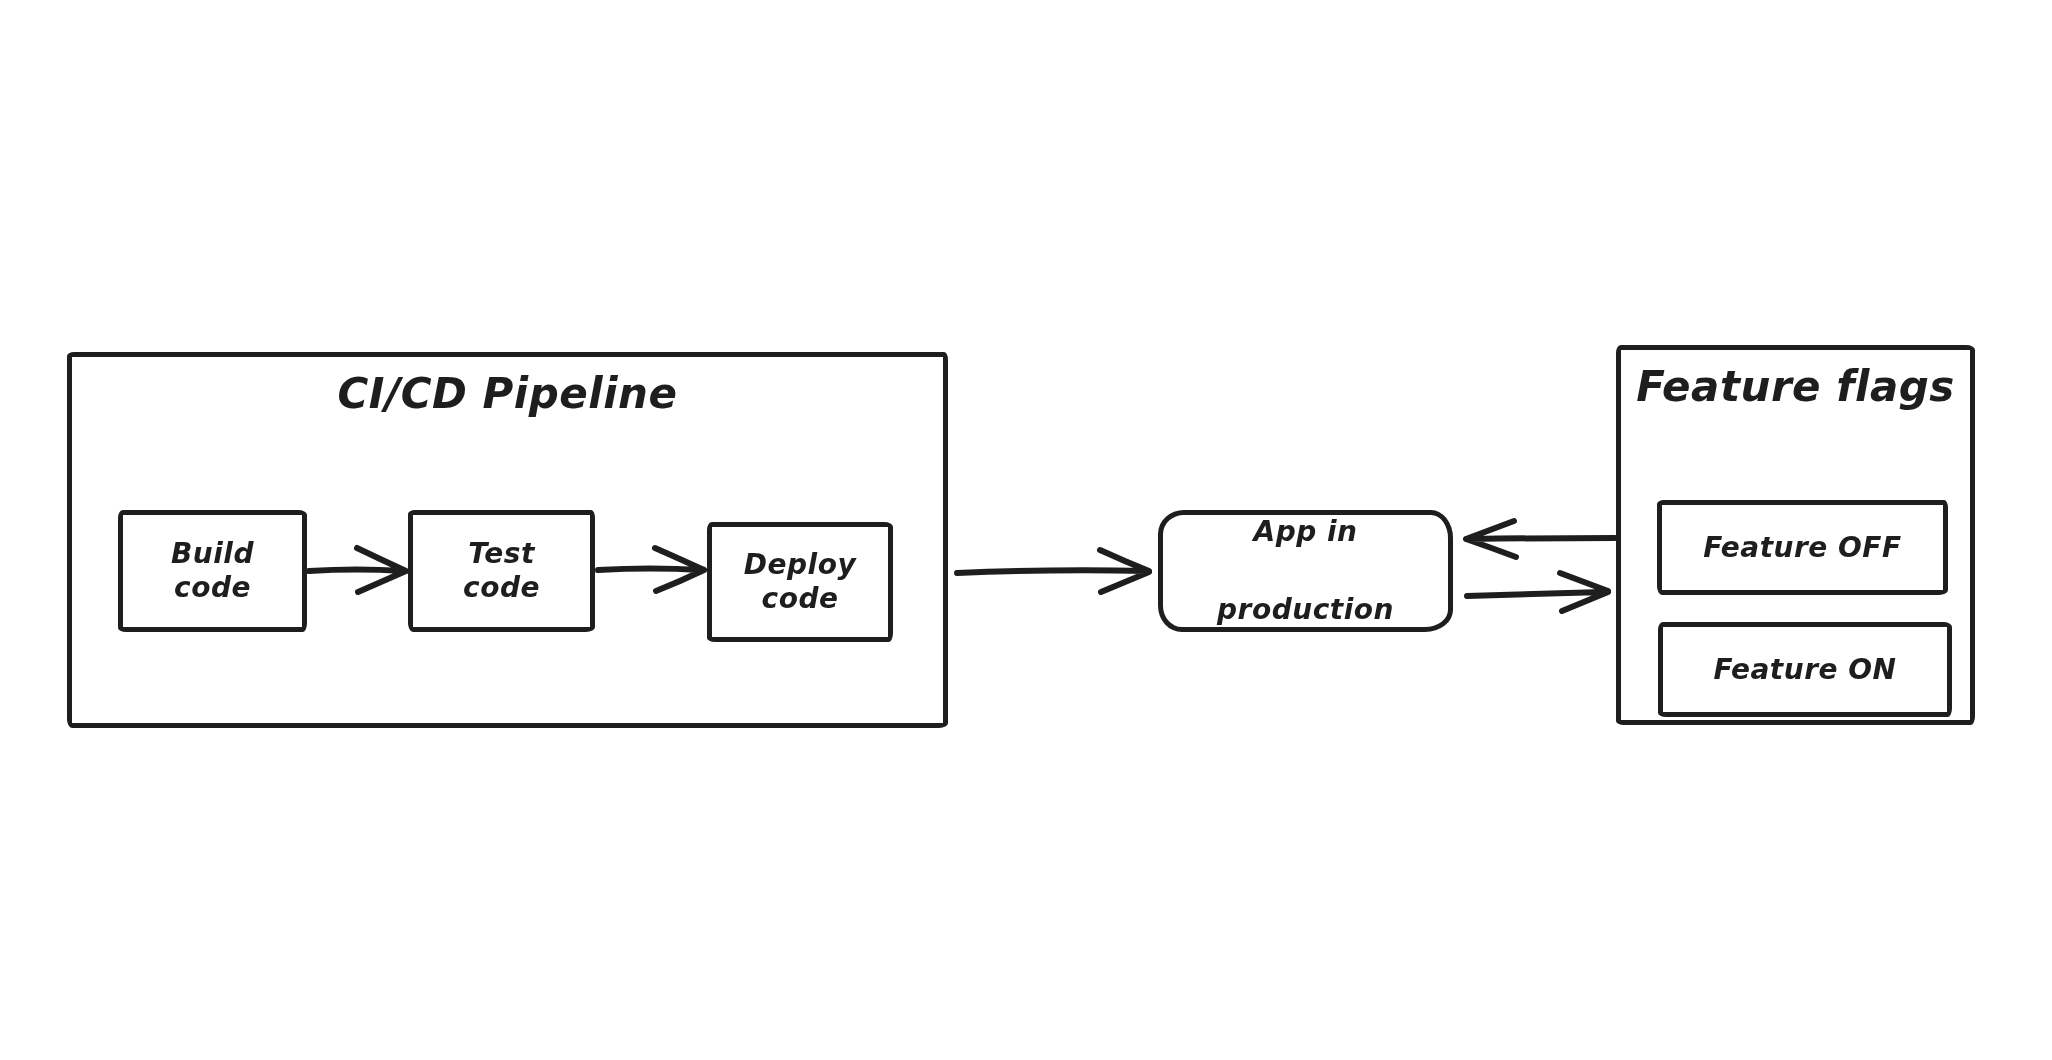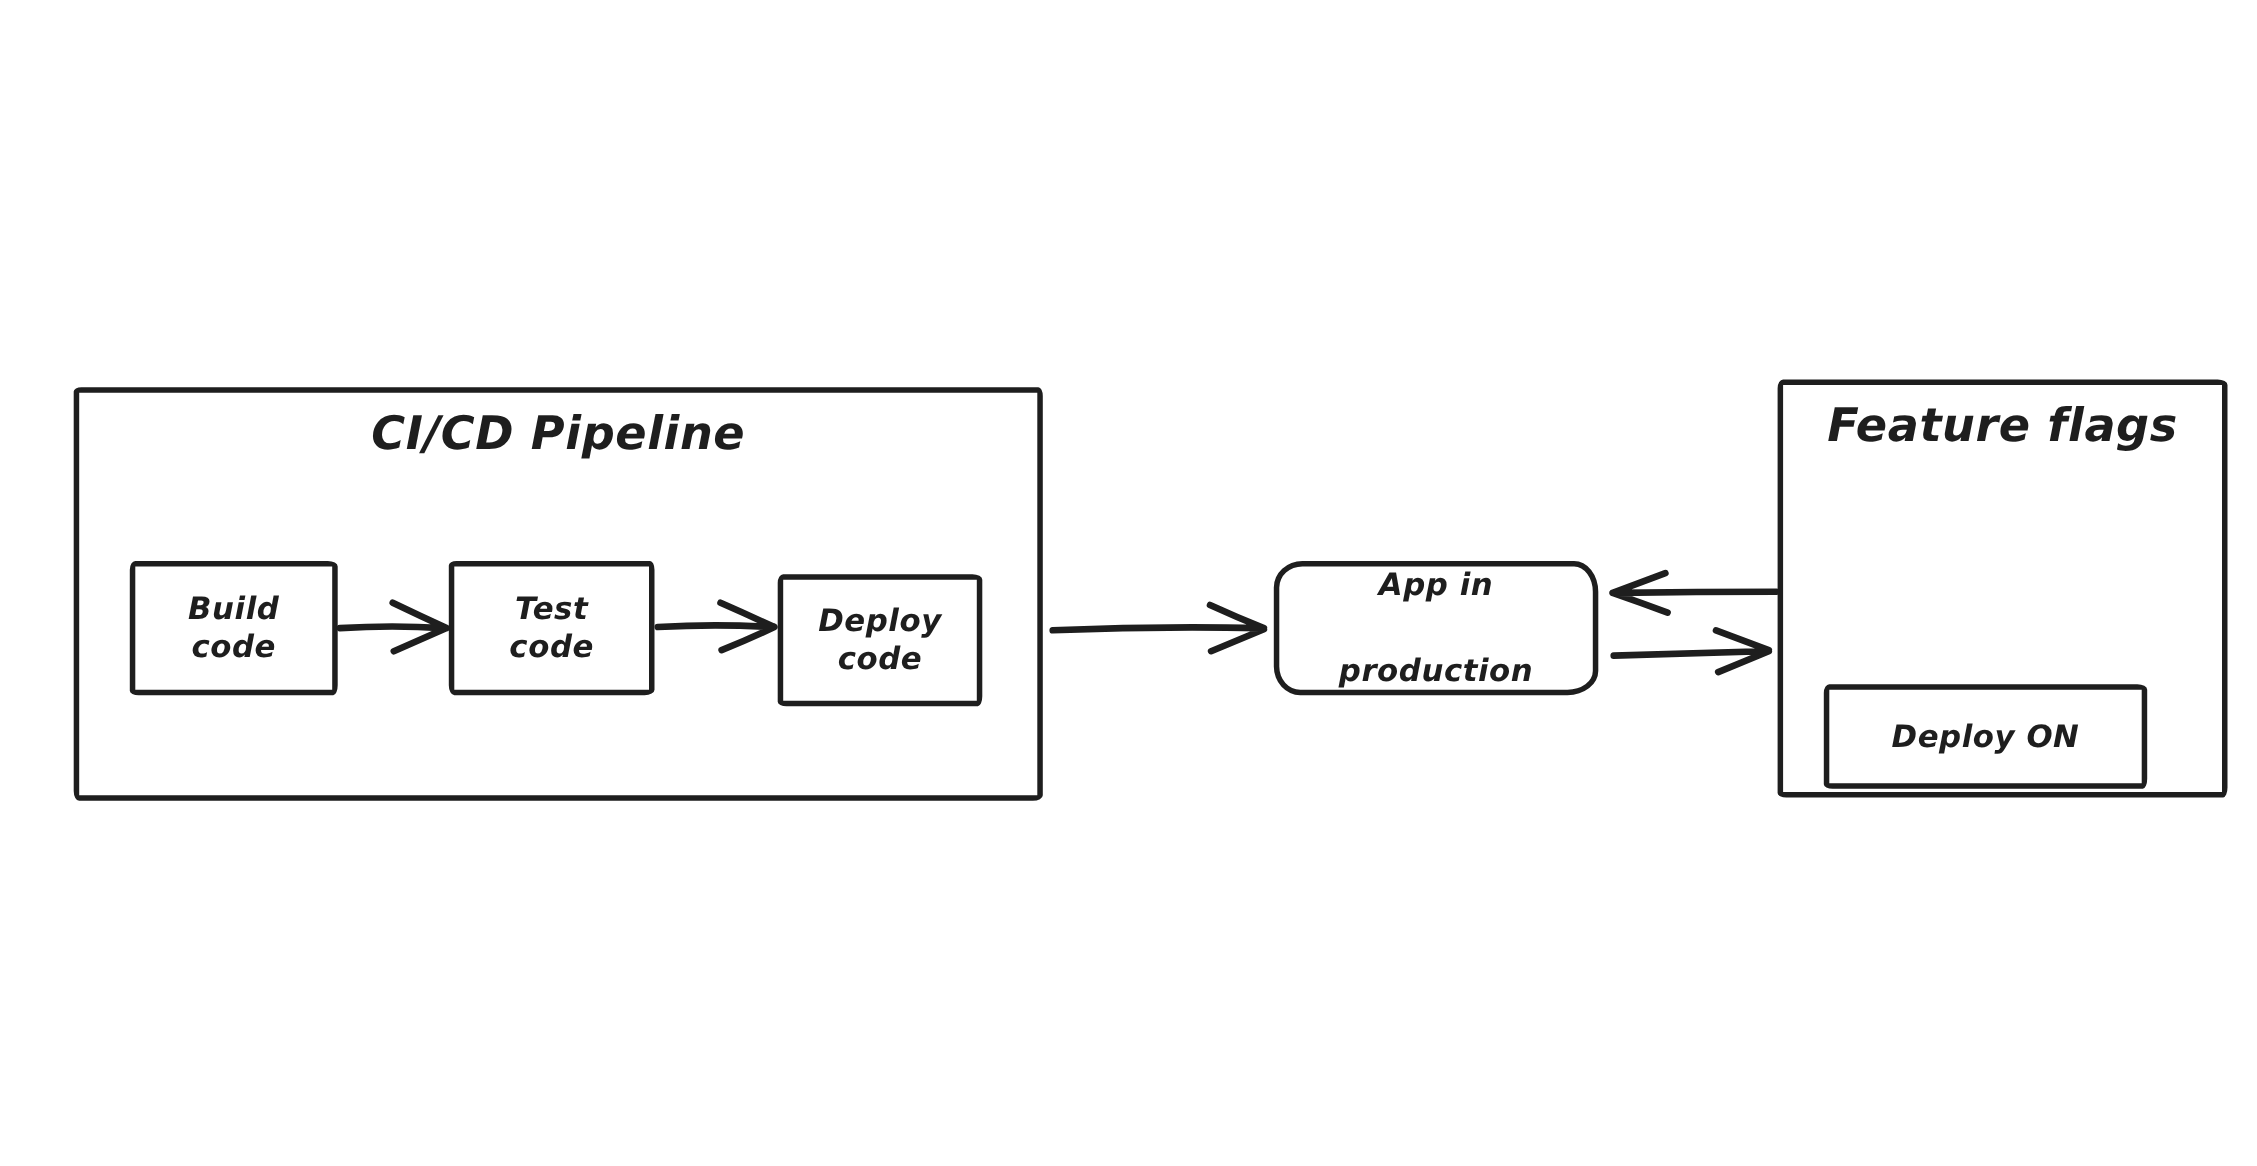--- a/index.html
+++ b/index.html
@@ -84,26 +84,29 @@
       <span>Deploy</span>
       <span>code</span>
     </div>
   </div>
 
   <div class="sketch-box node" id="app-node" style="left:1158px; top:510px; width:295px; height:122px;">
     <span>App in</span>
     <span>production</span>
   </div>
 
-  <div class="sketch-box rect-wobble-b" id="feature-flags-group" style="left:1616px; top:345px; width:409px; height:380px;">
+  <div class="sketch-box rect-wobble-b" id="feature-flags-group" style="left:1616px; top:345px; width:359px; height:380px;">
     <div class="group-title" style="top:13px;">Feature flags</div>
 
+    <div class="sketch-box rect-wobble node" style="left:36px; top:150px; width:291px; height:95px;">
+      <span>Feature OFF</span>
+    </div>
 
     <div class="sketch-box rect-wobble-b node" style="left:37px; top:272px; width:294px; height:95px;">
-      <span>Deploy ON</span>
+      <span>Feature ON</span>
     </div>
   </div>
 
   <svg id="arrow-layer" width="2052" height="1060" viewBox="0 0 2052 1060">
     <g>
       <path d="M309 571 Q357 568 403 571 M357 548 Q382 560 406 571 M358 592 Q383 581 406 571"></path>
     </g>
     <g>
       <path d="M598 570 Q651 567 701 570 M655 548 Q680 559 704 570 M656 591 Q681 581 704 570"></path>
     </g>

